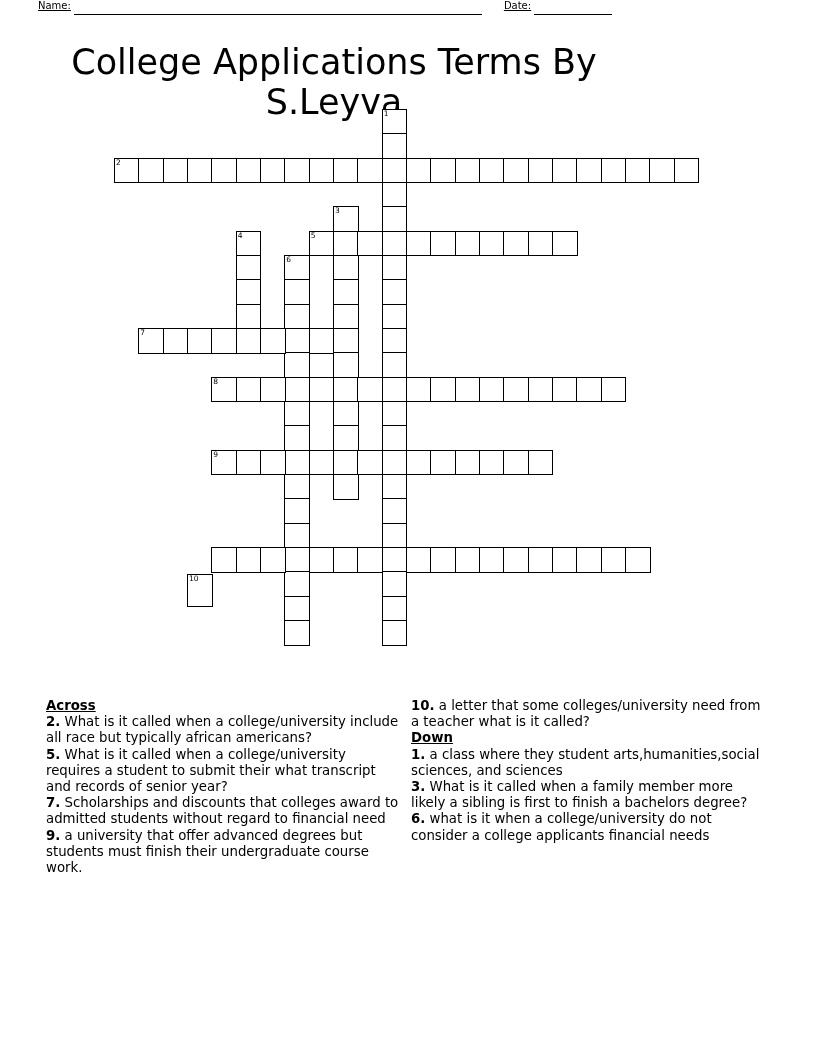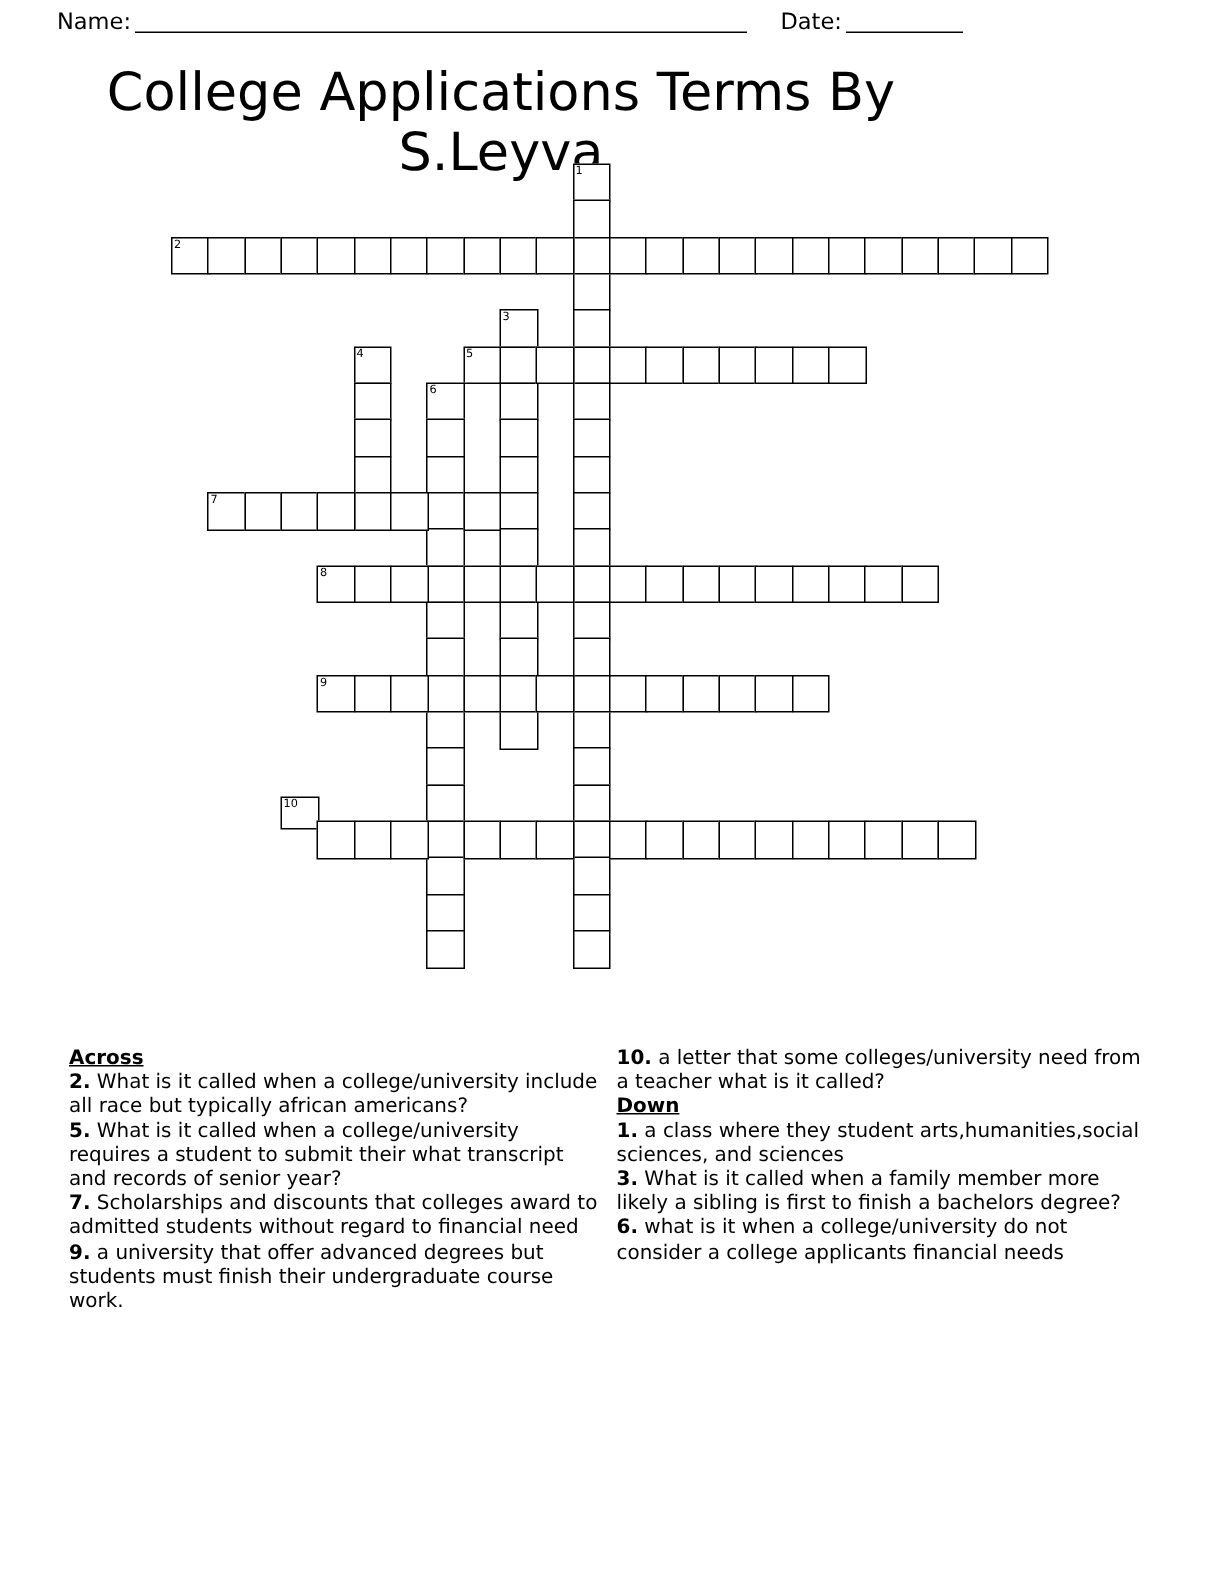--- a/index.html
+++ b/index.html
@@ -17,22 +17,22 @@
   }
 
   
   .header-line {
     position: absolute;
     top: 0px;
     left: 0px;
     width: 816px;
     height: 28px;
     display: flex;
-    align-items: center;
-    font-size: 15px;
+    font-size: 10px;
+    text-decoration: underline;
   }
   .name-label {
     margin-left: 38px;
     white-space: pre;
   }
   .name-rule {
     flex: 0 0 auto;
     width: 408px;
     border-bottom: 1.2px solid #000;
     height: 14px;
@@ -258,21 +258,21 @@
     <div class="cell" style="left: 235.65px; top: 449.62px; width: 25.63px; height: 25.63px;"></div>
     <div class="cell" style="left: 259.98px; top: 449.62px; width: 25.63px; height: 25.63px;"></div>
     <div class="cell" style="left: 308.64px; top: 449.62px; width: 25.63px; height: 25.63px;"></div>
     <div class="cell" style="left: 357.3px; top: 449.62px; width: 25.63px; height: 25.63px;"></div>
     <div class="cell" style="left: 405.96px; top: 449.62px; width: 25.63px; height: 25.63px;"></div>
     <div class="cell" style="left: 430.29px; top: 449.62px; width: 25.63px; height: 25.63px;"></div>
     <div class="cell" style="left: 454.62px; top: 449.62px; width: 25.63px; height: 25.63px;"></div>
     <div class="cell" style="left: 478.95px; top: 449.62px; width: 25.63px; height: 25.63px;"></div>
     <div class="cell" style="left: 503.28px; top: 449.62px; width: 25.63px; height: 25.63px;"></div>
     <div class="cell" style="left: 527.61px; top: 449.62px; width: 25.63px; height: 25.63px;"></div>
-    <div class="cell" style="left: 186.99px; top: 531px; width: 25.63px; height: 22px;">
+    <div class="cell" style="left: 186.99px; top: 574px; width: 25.63px; height: 33px;">
       <span class="num">10</span>
     </div>
     <div class="cell" style="left: 211.32px; top: 546.94px; width: 25.63px; height: 25.63px;"></div>
     <div class="cell" style="left: 235.65px; top: 546.94px; width: 25.63px; height: 25.63px;"></div>
     <div class="cell" style="left: 259.98px; top: 546.94px; width: 25.63px; height: 25.63px;"></div>
     <div class="cell" style="left: 308.64px; top: 546.94px; width: 25.63px; height: 25.63px;"></div>
     <div class="cell" style="left: 332.97px; top: 546.94px; width: 25.63px; height: 25.63px;"></div>
     <div class="cell" style="left: 357.3px; top: 546.94px; width: 25.63px; height: 25.63px;"></div>
     <div class="cell" style="left: 405.96px; top: 546.94px; width: 25.63px; height: 25.63px;"></div>
     <div class="cell" style="left: 430.29px; top: 546.94px; width: 25.63px; height: 25.63px;"></div>

